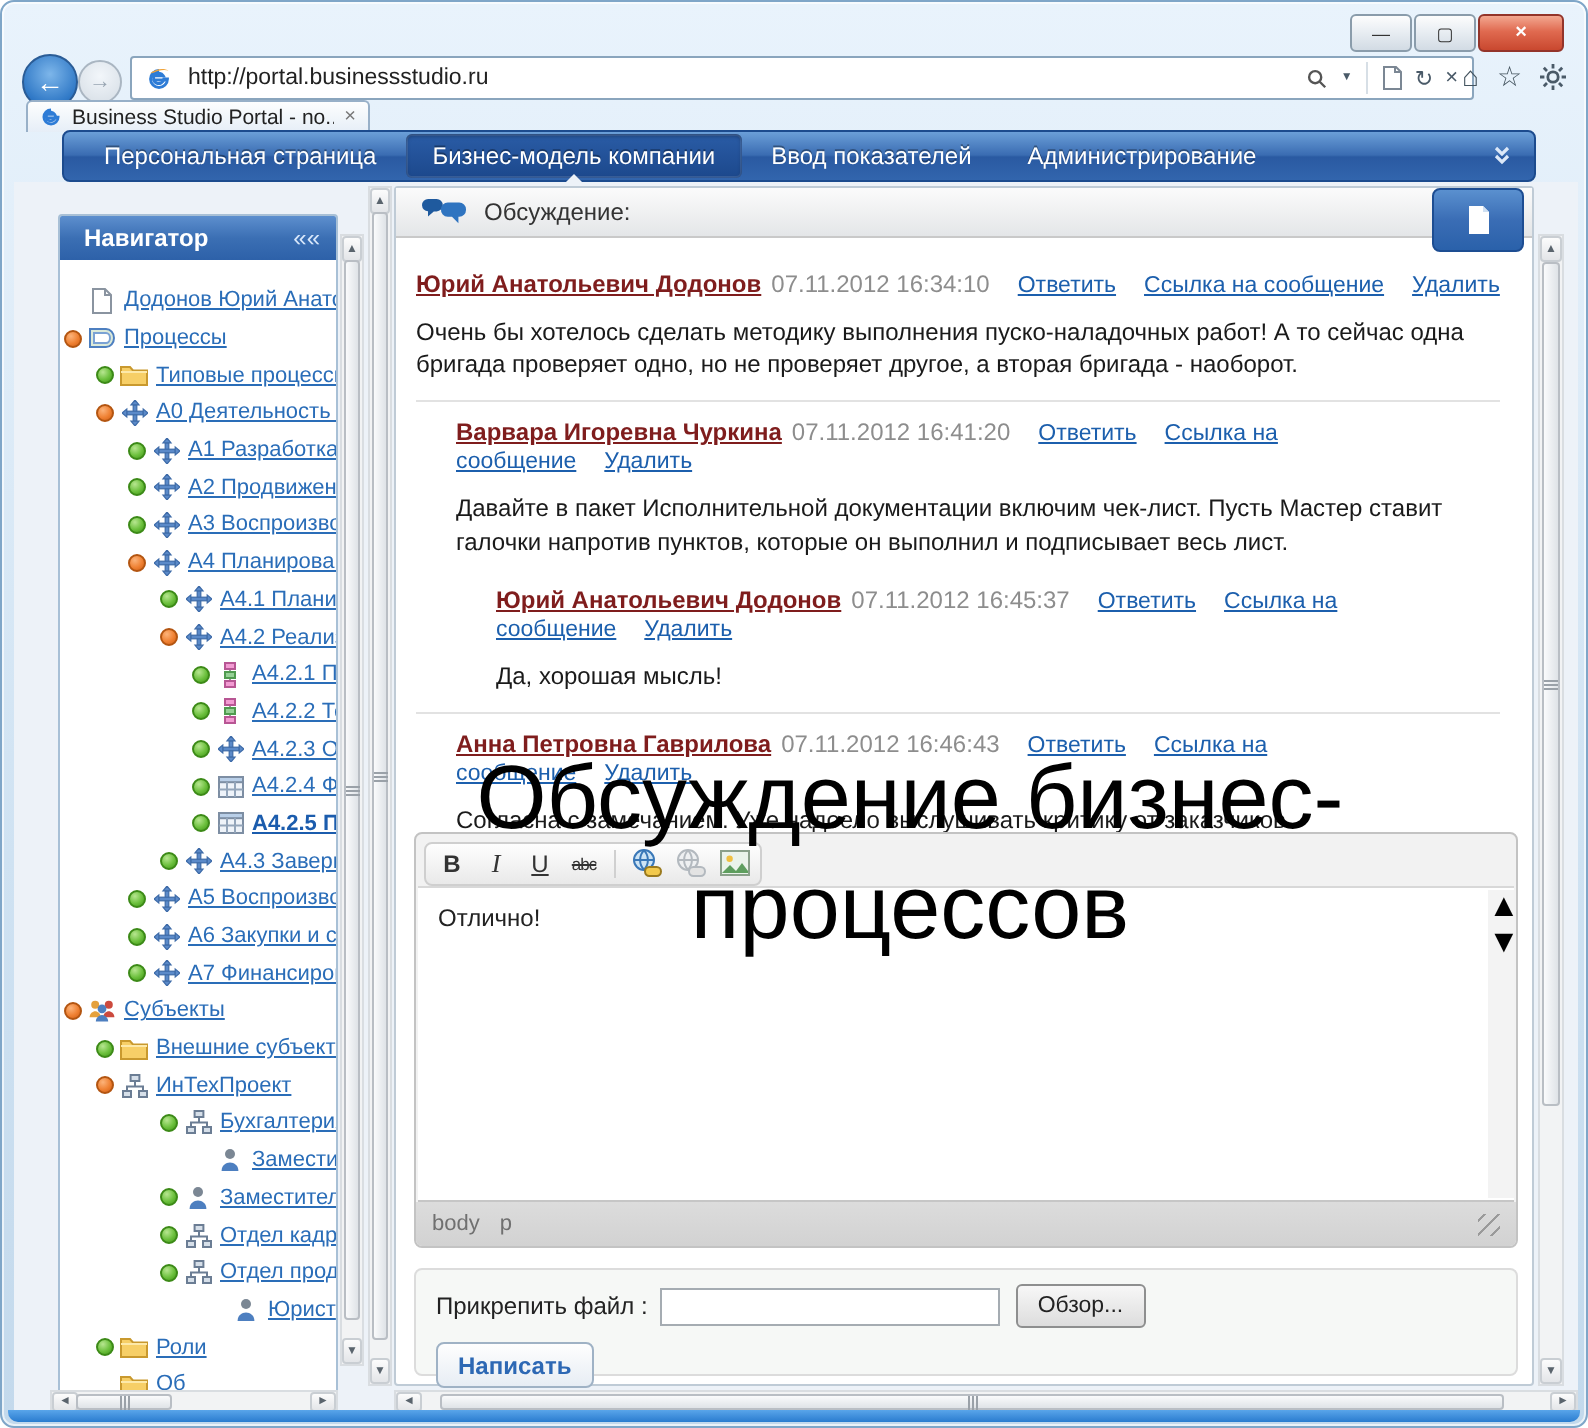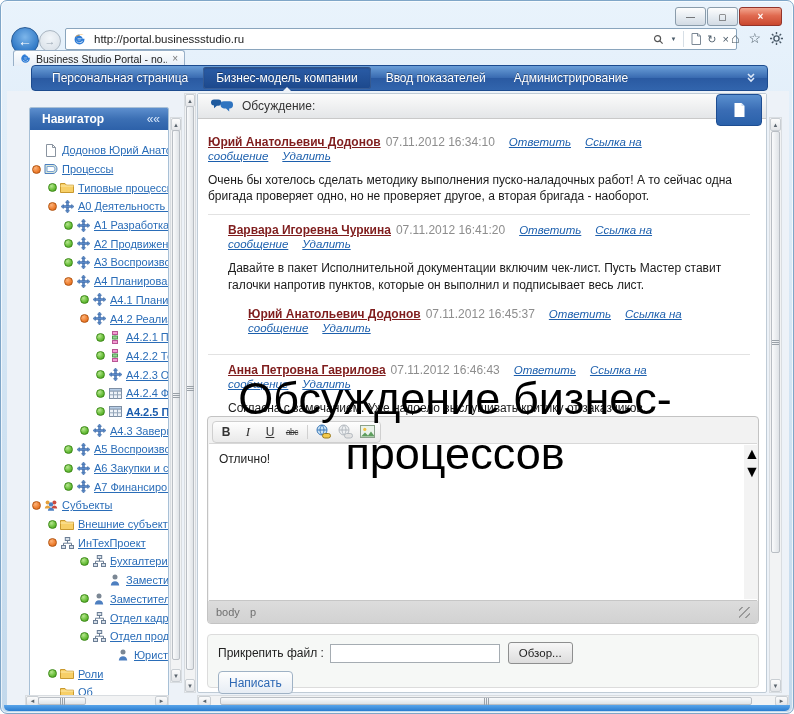--- a/index.html
+++ b/index.html
@@ -77,21 +77,21 @@
   .disc-title{font-size:12px;color:#333;margin-left:8px;}
   .doc-tab{position:absolute;top:0;right:4px;width:44px;height:30px;border:1px solid #1d4d92;border-radius:4px;
            background:linear-gradient(#5a90cf,#3a6db5 50%,#2a61aa);display:flex;align-items:center;justify-content:center;}
   
   .messages{padding:10px 16px 0 10px;}
   .msg{padding:6px 0 8px 0;}
   .msg-sep{border-top:1px solid #e2e2e2;margin:2px 0;}
   .msg-head{font-size:12px;margin-bottom:9px;}
   .author{color:#7f1d1d;font-weight:bold;text-decoration:underline;}
   .ts{color:#8d8d8d;margin-left:5px;}
-  .act{color:#1c5fad;text-decoration:underline;margin-left:14px;font-size:11.5px;font-style:italic;}
+  .act{color:#1c5fad;text-decoration:underline;margin-left:14px;font-size:11.5px;}
   .act:first-of-type{margin-left:42px;}
   .msg-body{font-size:12px;color:#1a1a1a;line-height:1.35;}
   .attach-link{display:inline-block;margin-top:10px;font-size:11.5px;color:#1c5fad;text-decoration:underline;}
   
   .editor{position:absolute;left:9px;top:322px;width:552px;height:208px;border:1px solid #c3c3c3;border-radius:4px;background:#f2f2f2;box-sizing:border-box;overflow:hidden;}
   .ed-toolbar{height:26px;display:flex;align-items:center;padding:3px 0 0 4px;box-sizing:border-box;}
   .ed-group{display:flex;align-items:center;background:linear-gradient(#fefefe,#e9e9e9);border:1px solid #cfcfcf;border-radius:4px;padding:1px 3px;gap:2px;}
   .ed-btn{width:20px;height:18px;display:flex;align-items:center;justify-content:center;border-radius:3px;color:#333;}
   .ed-btn.b{font-weight:bold;font-size:12px;}
   .ed-btn.i{font-style:italic;font-family:"Liberation Serif",serif;font-size:13px;}
@@ -105,21 +105,21 @@
              display:flex;align-items:center;padding:0 8px;font-size:11px;color:#707070;word-spacing:7px;}
   .resize-grip{margin-left:auto;width:11px;height:11px;
       background:repeating-linear-gradient(135deg,transparent 0 2px,#9a9a9a 2px 3px,transparent 3px 5px);}
   
   .attach-panel{position:absolute;left:9px;top:540px;width:552px;height:54px;background:#f6f8f6;border:1px solid #dcdcdc;border-radius:4px;box-sizing:border-box;padding:7px 10px;}
   .attach-row{display:flex;align-items:center;font-size:12px;color:#222;}
   .file-input{width:168px;height:17px;border:1px solid #a5acb2;background:#fff;margin-left:6px;}
   .browse-btn{margin-left:8px;height:20px;padding:0 10px;border:1px solid #8e8f8f;border-radius:3px;
               background:linear-gradient(#f7f7f7,#ddd);font-size:11.5px;color:#222;display:flex;align-items:center;}
   .write-btn{display:inline-flex;align-items:center;margin-top:7px;height:21px;padding:0 10px;border:1px solid #9fb2c5;border-radius:4px;
-             background:linear-gradient(#fefefe,#e7edf4);font-size:12px;font-weight:normal;color:#2d68b4;}
+             background:linear-gradient(#fefefe,#e7edf4);font-size:12px;font-weight:bold;color:#2d68b4;}
   
   .overlay-caption{position:absolute;left:225px;top:372px;width:460px;text-align:center;font-size:45px;color:#000;line-height:1.22;pointer-events:none;}
   svg{display:block;}
 </style>
 </head>
 <body>
 
 <div class="stage">
   <div class="win">
 
@@ -638,20 +638,21 @@
               <div class="msg-head"><a class="author">Юрий Анатольевич Додонов</a><span class="ts">07.11.2012 16:34:10</span><a class="act">Ответить</a><a class="act">Ссылка на сообщение</a><a class="act">Удалить</a></div>
               <div class="msg-body">Очень бы хотелось сделать методику выполнения пуско-наладочных работ! А то сейчас одна бригада проверяет одно, но не проверяет другое, а вторая бригада - наоборот.</div>
             </div>
             <div class="msg-sep"></div>
             <div class="msg" style="margin-left: 20px;">
               <div class="msg-head"><a class="author">Варвара Игоревна Чуркина</a><span class="ts">07.11.2012 16:41:20</span><a class="act">Ответить</a><a class="act">Ссылка на сообщение</a><a class="act">Удалить</a></div>
               <div class="msg-body">Давайте в пакет Исполнительной документации включим чек-лист. Пусть Мастер ставит галочки напротив пунктов, которые он выполнил и подписывает весь лист.</div>
             </div>
             <div class="msg" style="margin-left: 40px;">
               <div class="msg-head"><a class="author">Юрий Анатольевич Додонов</a><span class="ts">07.11.2012 16:45:37</span><a class="act">Ответить</a><a class="act">Ссылка на сообщение</a><a class="act">Удалить</a></div>
+              <div class="msg-body">Да, хорошая мысль!</div>
             </div>
             <div class="msg-sep"></div>
             <div class="msg" style="margin-left: 20px;">
               <div class="msg-head"><a class="author">Анна Петровна Гаврилова</a><span class="ts">07.11.2012 16:46:43</span><a class="act">Ответить</a><a class="act">Ссылка на сообщение</a><a class="act">Удалить</a></div>
               <div class="msg-body">Согласна с замечанием. Уже надоело выслушивать критику от заказчиков.</div>
             </div>
             <div class="msg-sep"></div>
             <div class="msg" style="margin-left: 0px;"><div class="msg-head"><a class="author">Варвара Игоревна Чуркина</a><span class="ts">07.11.2012 16:52:06</span></div><div class="msg-body">Оцените форму чек-листа (см. вложение).</div><a class="attach-link">приложен файл Чек лист для пуско-наладки.docx</a></div>
           </div>
 

